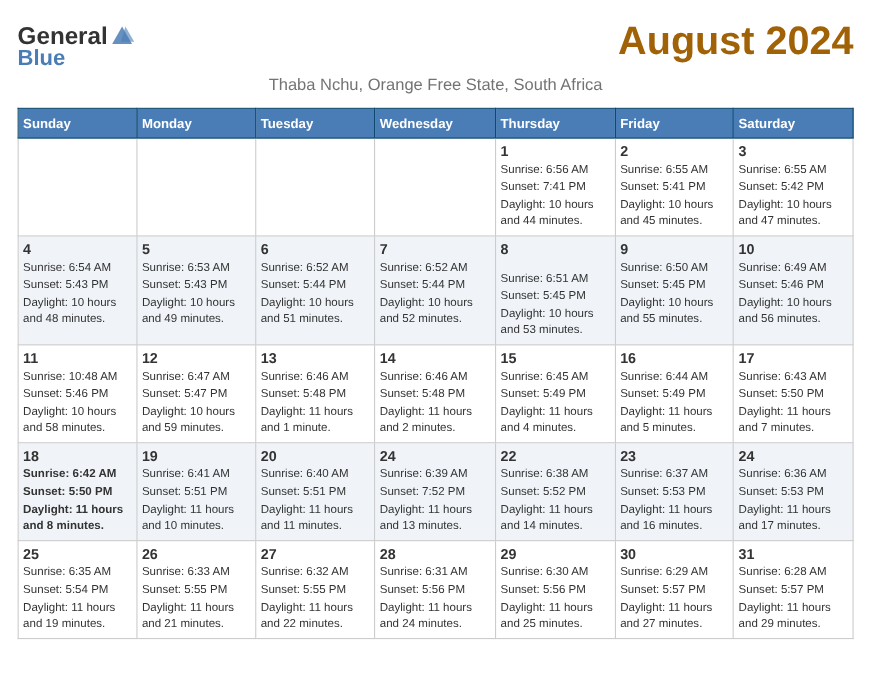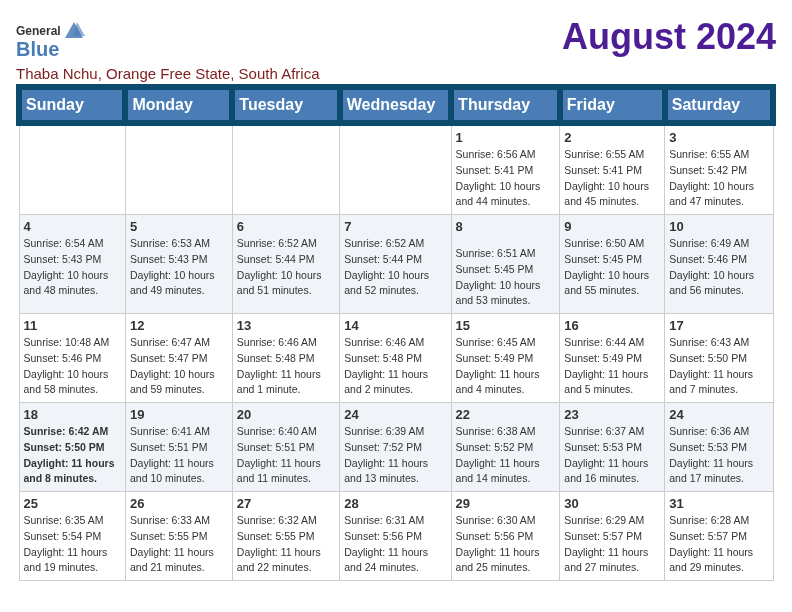--- a/index.html
+++ b/index.html
@@ -18,40 +18,41 @@
     }
     .logo {
       display: flex;
       flex-direction: column;
       align-items: flex-start;
       margin-top: 4px;
     }
     .month-title {
       font-size: 36px;
       font-weight: bold;
-      color: #4c1d95;
+      color: #a16207;
       text-align: right;
     }
     .location-title {
+      text-align: center;
       font-size: 15px;
-      color: #7f1d1d;
-      margin-bottom: 2px;
+      color: #737373;
+      margin-bottom: 12px;
     }
     .calendar-table {
       width: 100%;
       border-collapse: collapse;
       font-size: 11px;
     }
     .calendar-table th {
       background: #4a7db5;
       color: #fff;
       padding: 6px 4px;
       text-align: left;
-      border: 6px solid #0c4a6e;
-      font-size: 16px;
+      border: 1px solid #0c4a6e;
+      font-size: 12px;
     }
     .calendar-table td {
       border: 1px solid #ccc;
       vertical-align: top;
       padding: 4px;
       width: 113px;
       min-height: 80px;
       background: #fff;
     }
     .calendar-table tr:nth-child(even) td {
@@ -72,21 +73,21 @@
     .empty-cell {
       background: #fff !important;
     }
   </style>
 </head>
 <body>
 
 <div class="header-area">
   <div class="logo">
     <div style="display:flex;align-items:center;gap:2px;">
-      <span style="font-size:12px;font-weight:bold;color:#333;">General</span>
+      <span style="font-size:22px;font-weight:bold;color:#333;">General</span>
       <svg width="22" height="22" viewBox="0 0 22 22">
         <polygon points="11,2 20,18 2,18" fill="#4a7db5" opacity="0.85"></polygon>
         <polygon points="14,2 22,16 10,16" fill="#4a7db5" opacity="0.6"></polygon>
       </svg>
     </div>
     <span style="font-size:20px;font-weight:bold;color:#4a7db5;margin-top:-4px;">Blue</span>
   </div>
   <div class="month-title">August 2024</div>
 </div>
 
@@ -106,21 +107,21 @@
   </thead>
   <tbody id="calendar-body">
       <tr>
         <td class="empty-cell"></td>
         <td class="empty-cell"></td>
         <td class="empty-cell"></td>
         <td class="empty-cell"></td>
         <td>
           <span class="day-number">1</span>
           <div class="day-info" style="white-space: pre-line;">Sunrise: 6:56 AM
-Sunset: 5:41 PM
+Sunset: 7:41 PM
 Daylight: 10 hours
 and 44 minutes.</div>
         </td>
         <td>
           <span class="day-number">2</span>
           <div class="day-info" style="white-space: pre-line;">Sunrise: 6:55 AM
 Sunset: 5:41 PM
 Daylight: 10 hours
 and 45 minutes.</div>
         </td>

